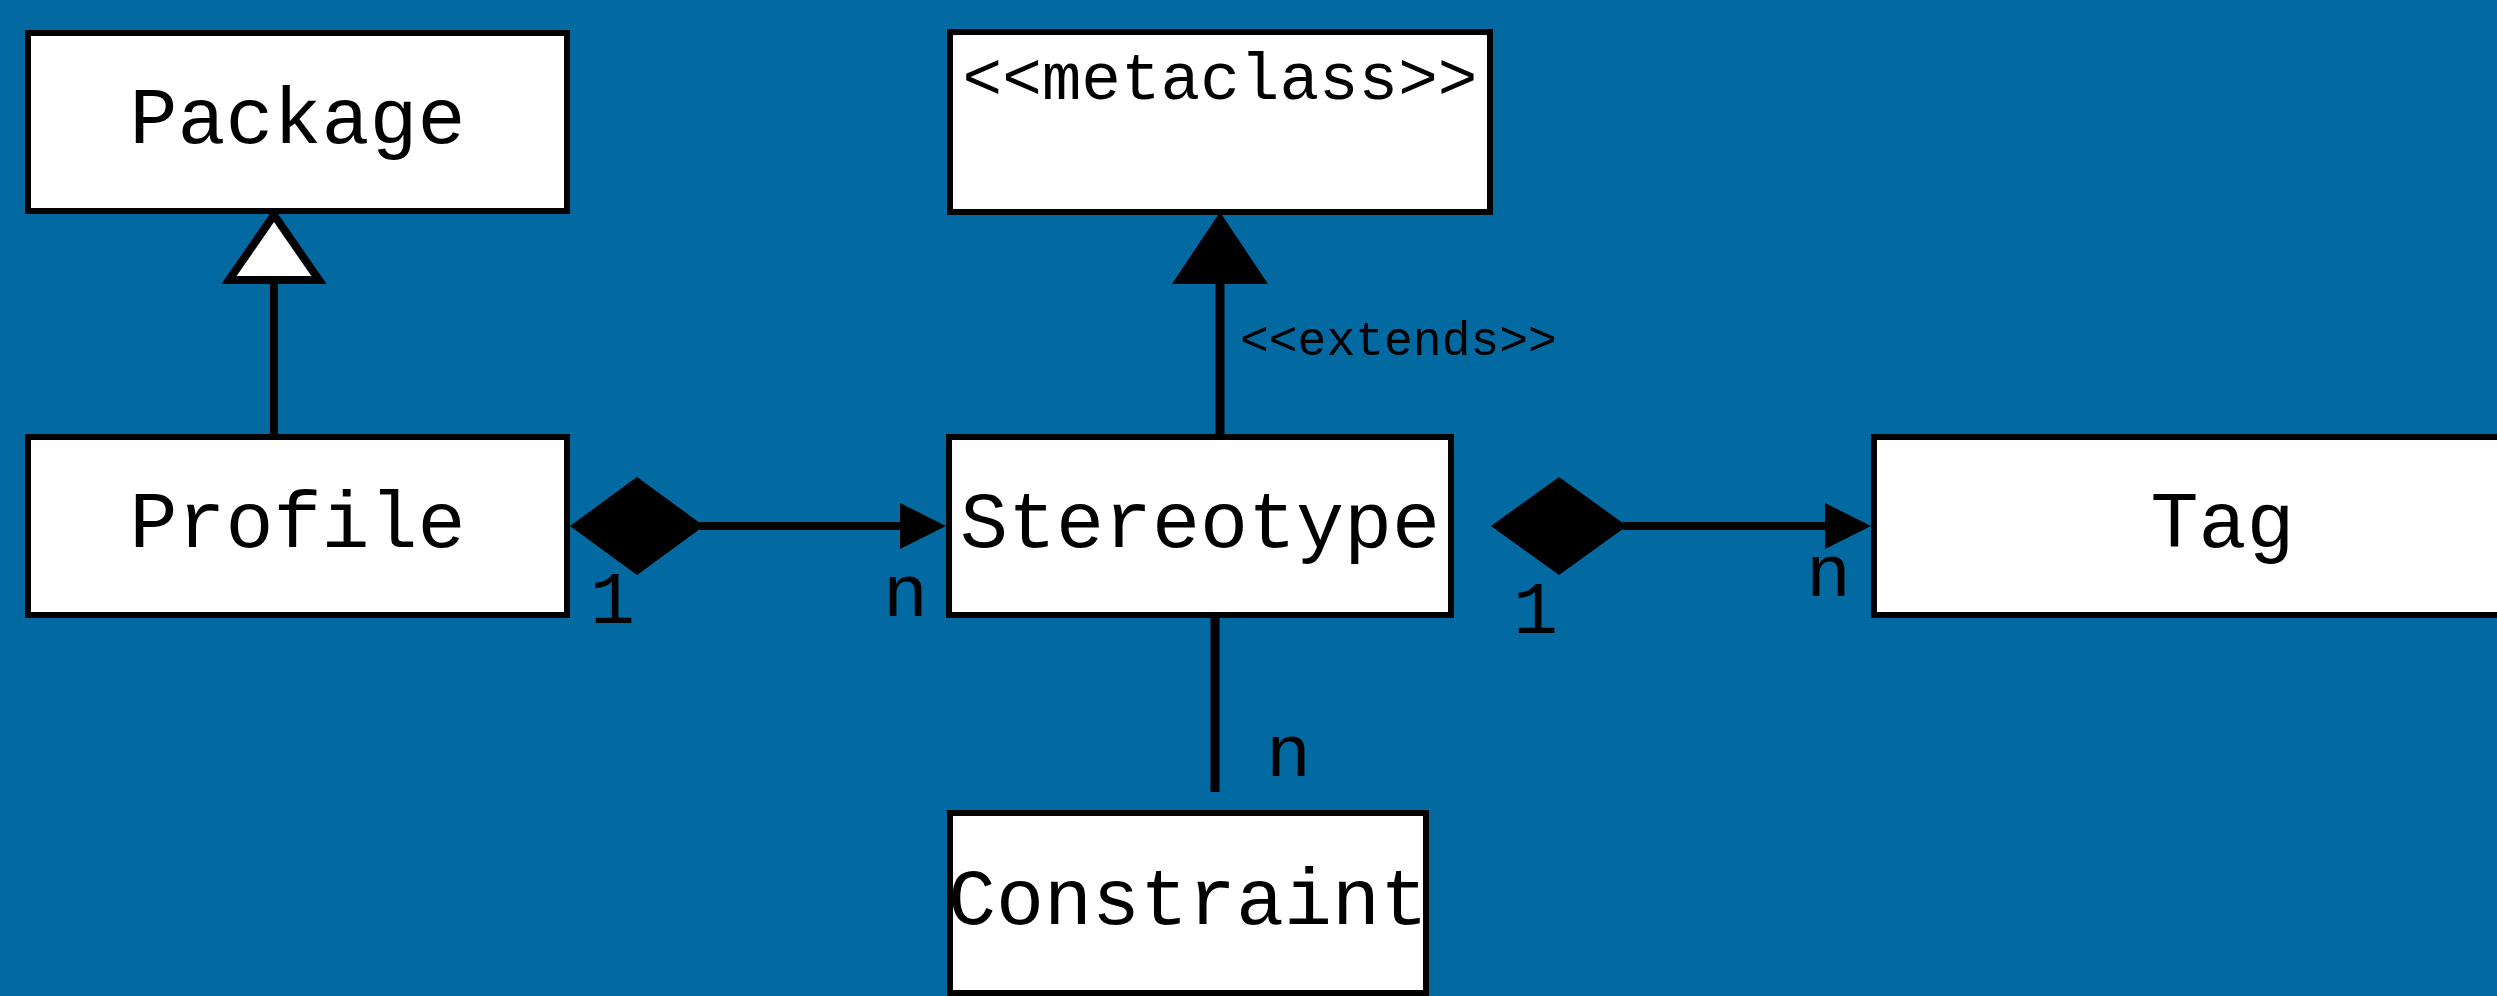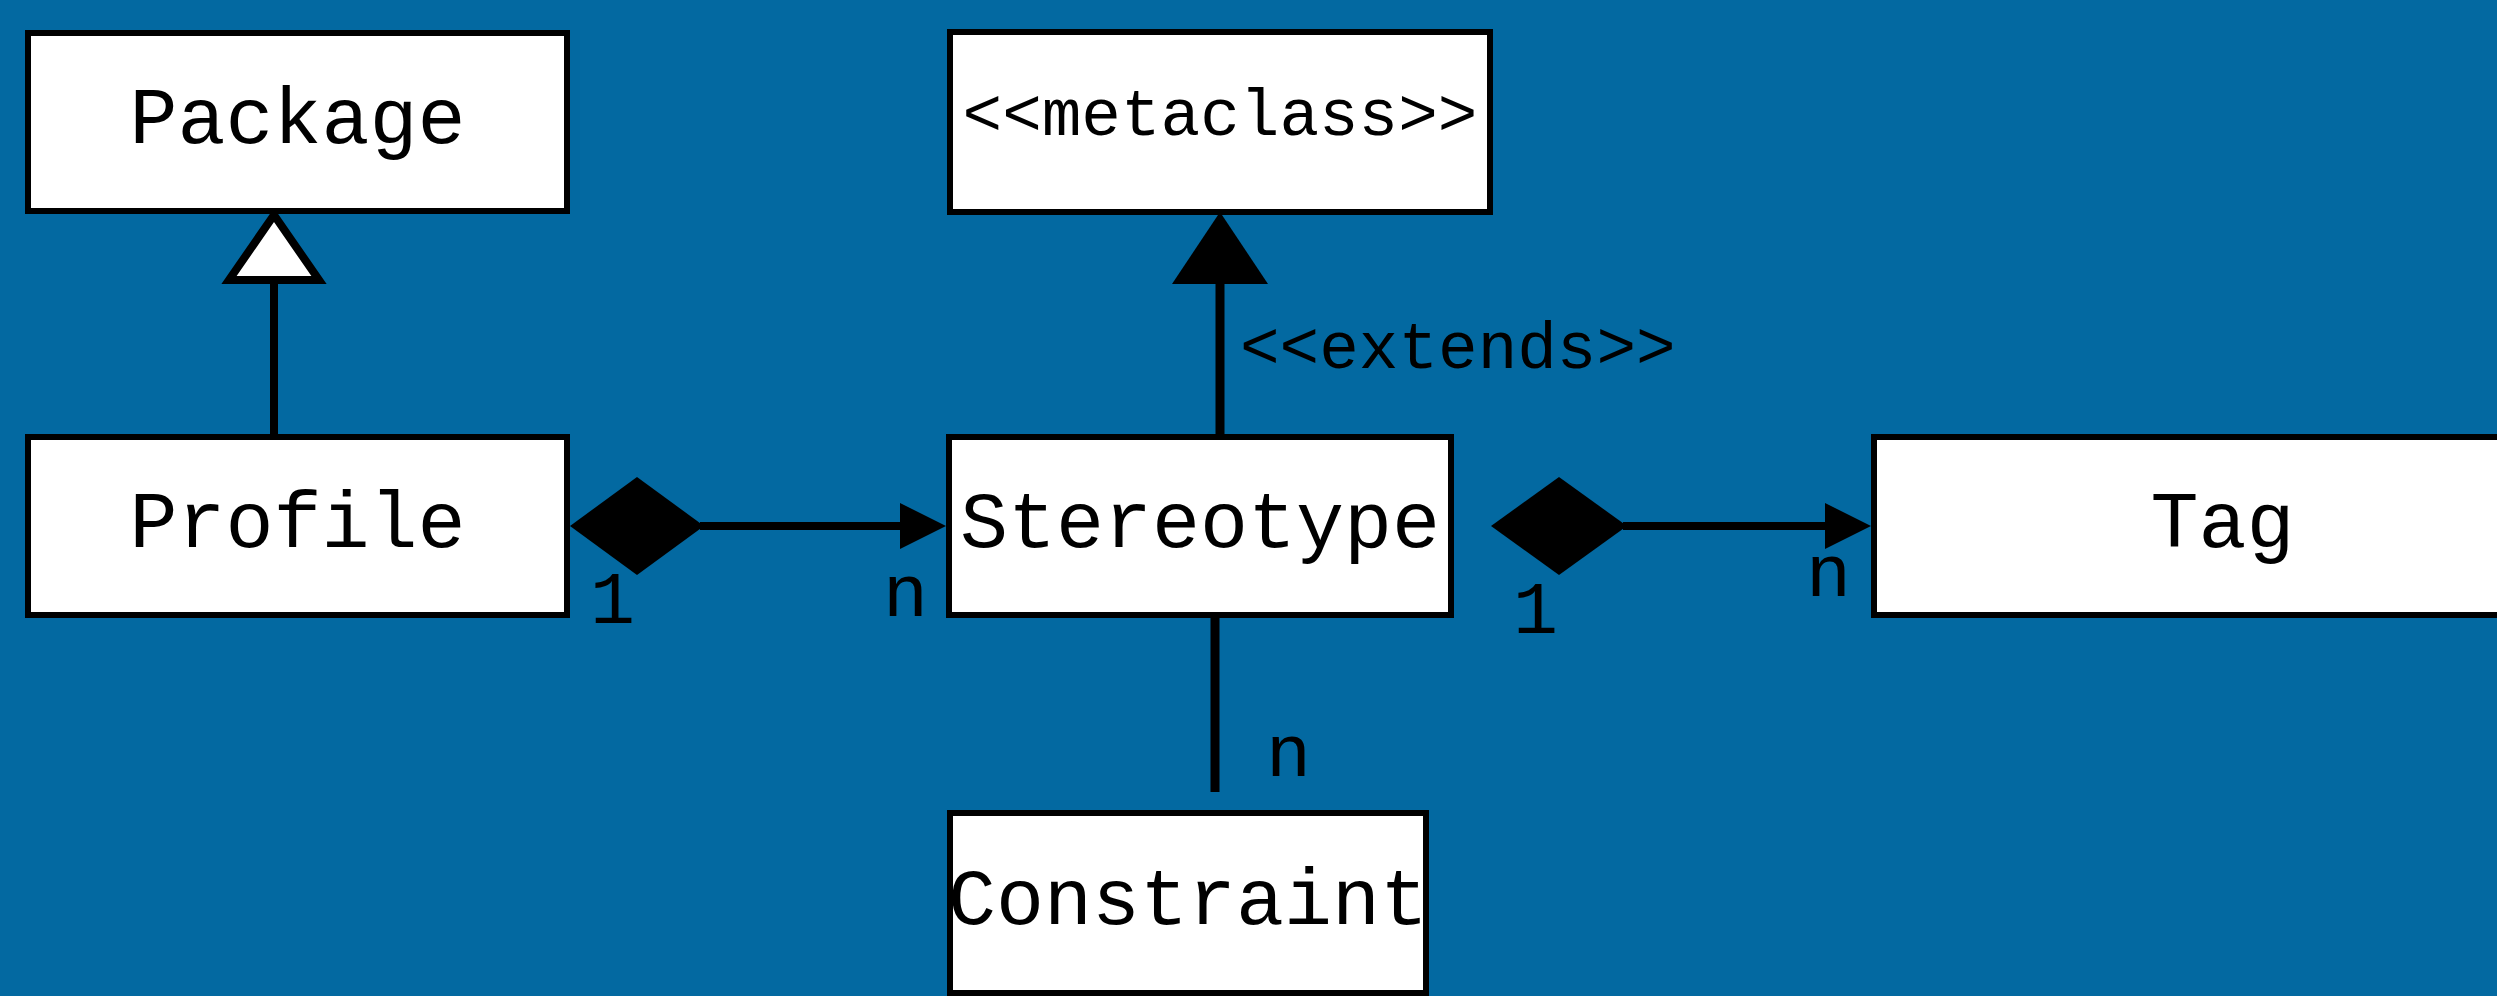--- a/index.html
+++ b/index.html
@@ -35,34 +35,33 @@
   }
   .node-label {
     font-size: 80px;
     line-height: 1;
     white-space: nowrap;
   }
   .node-keyword {
     font-size: 66px;
     line-height: 1.05;
     white-space: nowrap;
-    margin-top: 36px;
   }
   #node-package    { left: 25px;   top: 30px;  width: 545px; height: 184px; }
   #node-class      { left: 947px;  top: 29px;  width: 546px; height: 186px;
                      justify-content: flex-start; padding-top: 12px; }
   #node-class .node-label { margin-top: 8px; }
   #node-profile    { left: 25px;   top: 434px; width: 545px; height: 184px; }
   #node-stereotype { left: 946px;  top: 434px; width: 508px; height: 184px; }
   #node-tag        { left: 1871px; top: 434px; width: 703px; height: 184px; }
   #node-constraint { left: 947px;  top: 792px; width: 482px; height: 186px; margin-top: 18px; }
 
   .edge-label {
     position: absolute;
-    font-size: 66px;
+    font-size: 48px;
     line-height: 1;
     white-space: nowrap;
   }
   #label-extends { left: 1240px; top: 318px; }
 
   .mult-label {
     position: absolute;
     width: 75px;
     font-size: 75px;
     line-height: 1;

